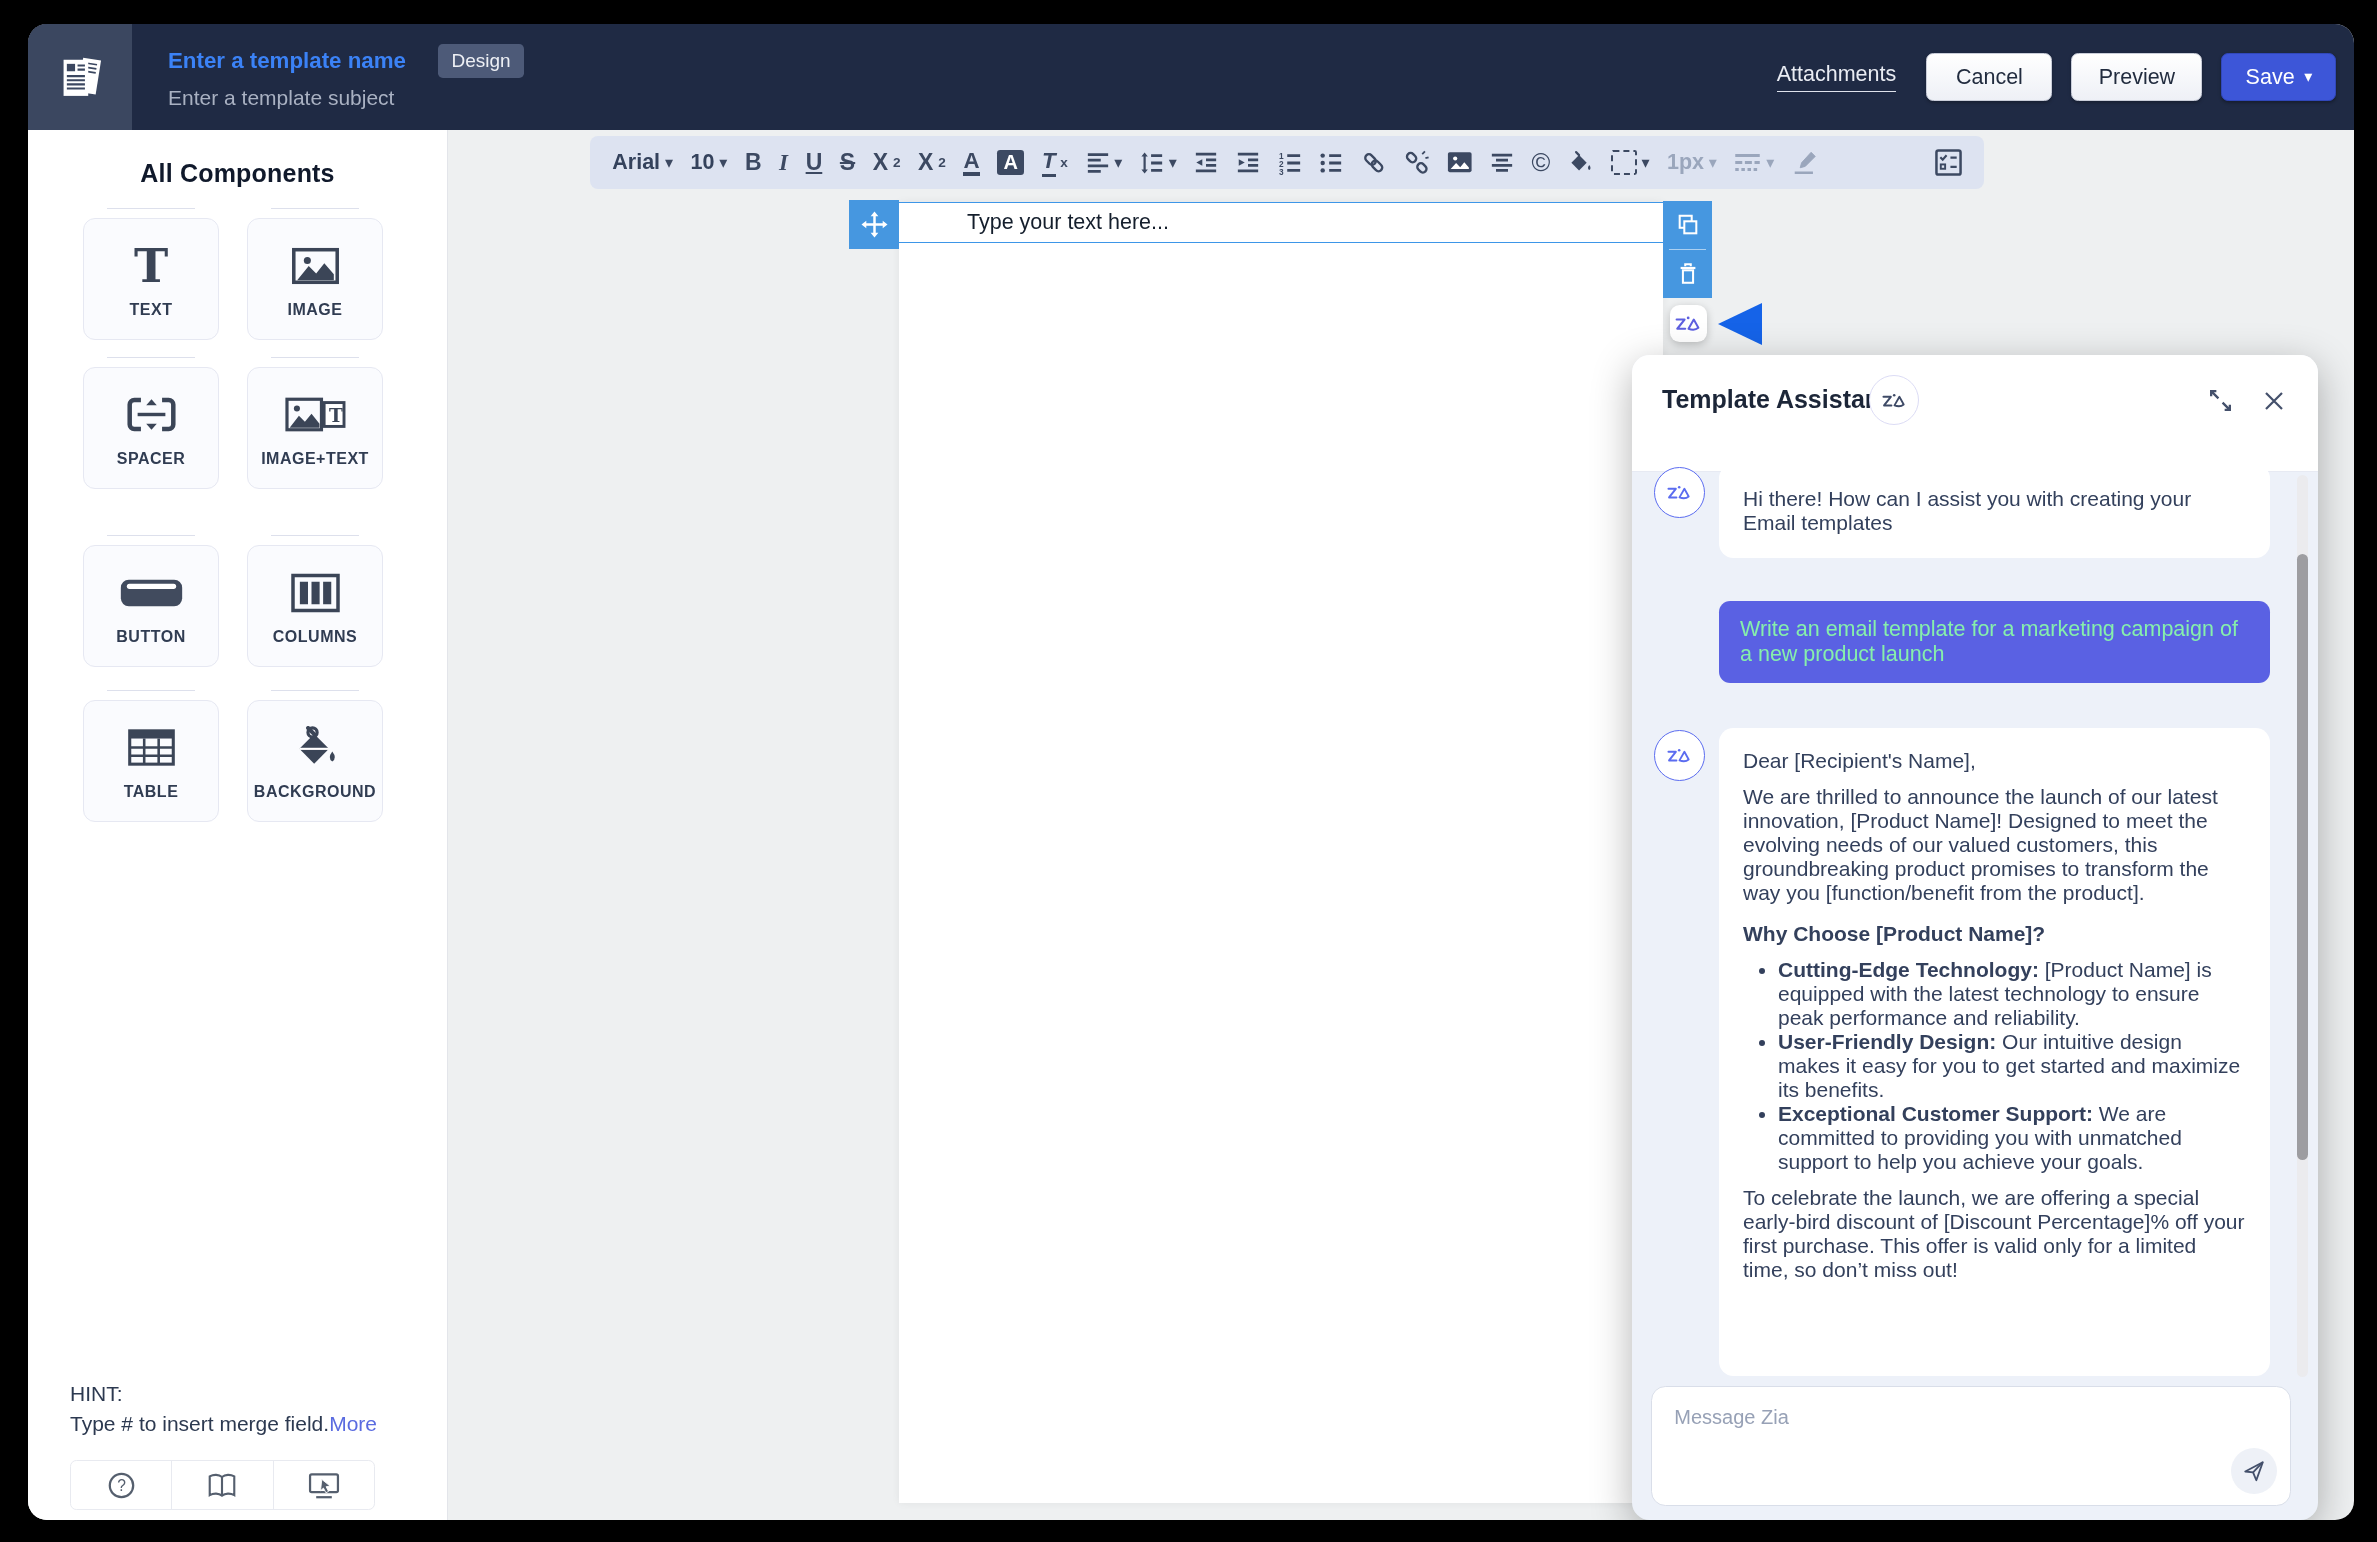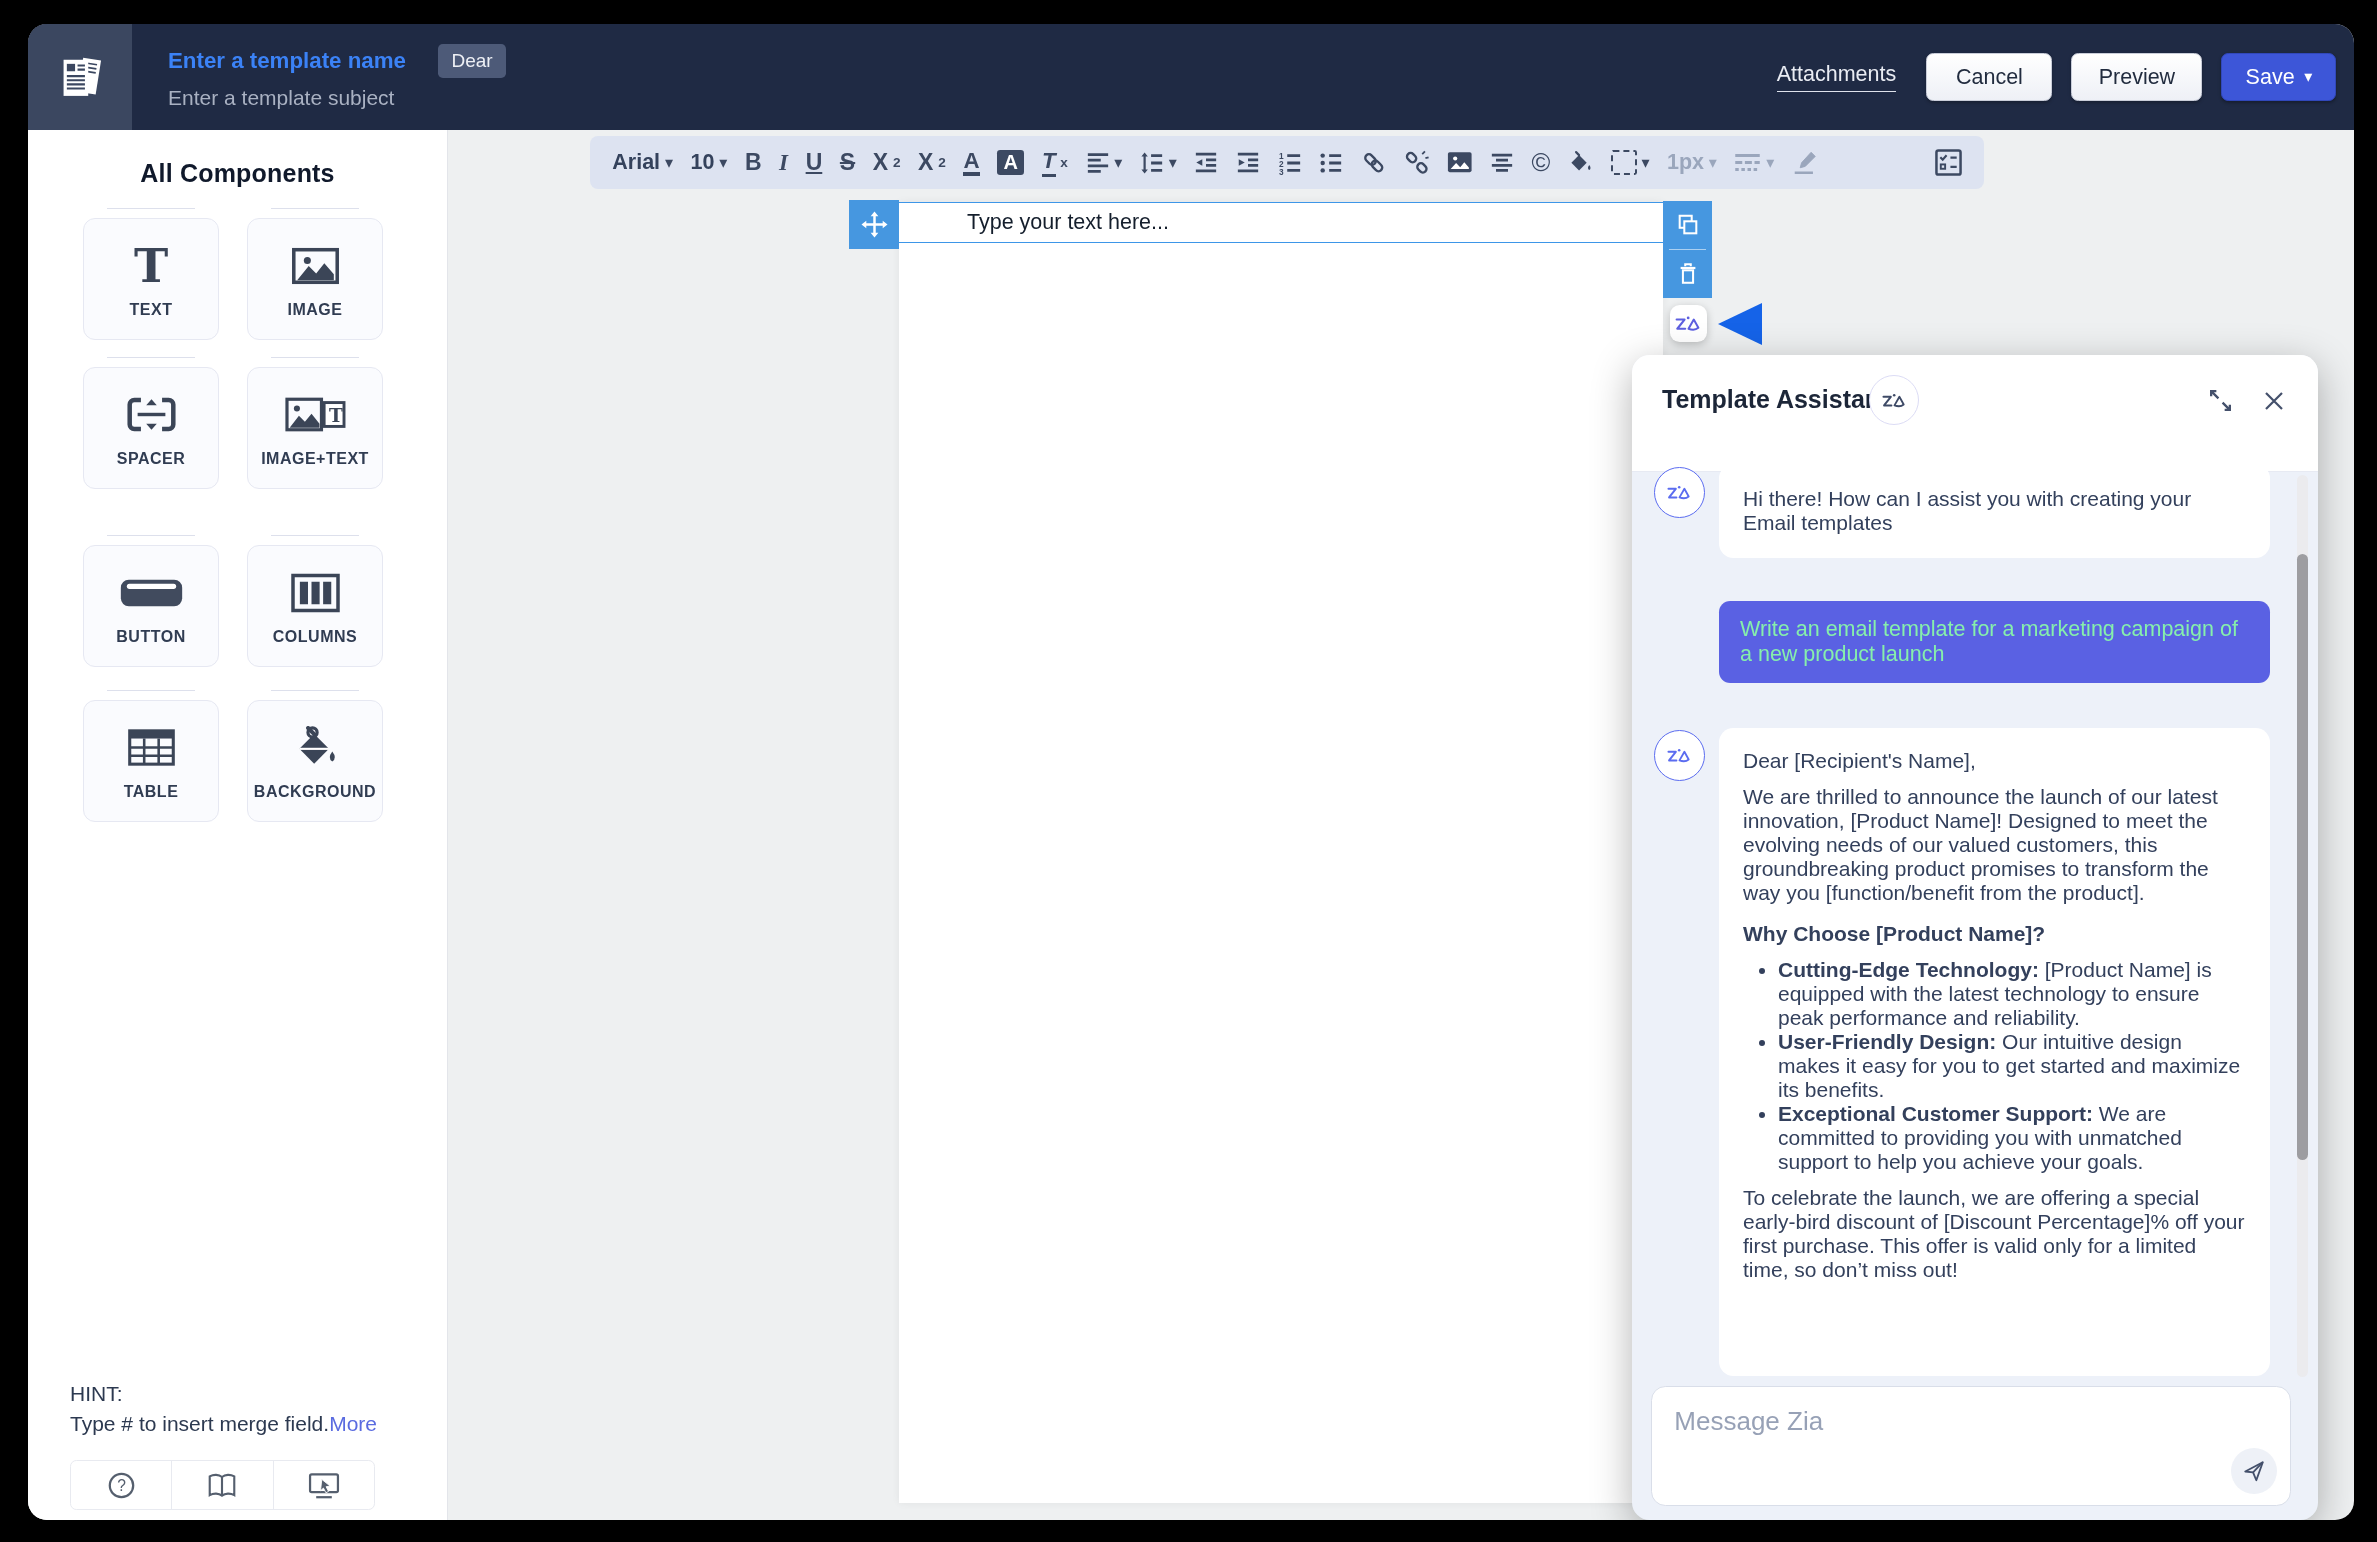--- a/index.html
+++ b/index.html
@@ -74,21 +74,21 @@
   #bubble1{top:109px;padding:23px 24px;}
   #user-bubble{position:absolute;left:87px;top:246px;width:551px;background:#5a61e3;border-radius:11.2px;box-sizing:border-box;padding:16px 21px;color:#86efac;font-size:21.5px;line-height:25px;}
   #bubble2{top:373px;height:648px;padding:21px 24px;overflow:hidden;}
   #bubble2 p{margin:0 0 12px 0;}
   #bubble2 p.bold{font-weight:bold;margin-top:17px;}
   #bubble2 ul{margin:0 0 12px 0;padding-left:35px;}
   #bubble2 li{margin:0;}
   #scroll-track{position:absolute;left:665px;top:120px;width:11.2px;height:902px;background:#ebebee;border-radius:5.6px;}
   #scroll-thumb{position:absolute;left:0px;top:79px;width:11.2px;height:606px;background:#9d9da1;border-radius:5.6px;cursor:grab;}
   #chat-input{position:absolute;left:19px;top:1031px;width:640px;height:120px;background:#fff;border:1.2px solid #d9dee9;border-radius:14.4px;box-sizing:border-box;}
-  #chat-input textarea{position:absolute;left:0;top:0;width:100%;height:100%;border:none;outline:none;resize:none;background:transparent;font-family:"Liberation Sans",sans-serif;font-size:26px;color:#14532d;padding:19px 22.3px;box-sizing:border-box;}
+  #chat-input textarea{position:absolute;left:0;top:0;width:100%;height:100%;border:none;outline:none;resize:none;background:transparent;font-family:"Liberation Sans",sans-serif;font-size:20px;color:#14532d;padding:19px 22.3px;box-sizing:border-box;}
   #chat-input textarea::placeholder{color:#97a1b6;}
   #send-btn{position:absolute;right:12.8px;bottom:11.2px;width:46px;height:46px;border-radius:50%;background:#eef1f7;display:flex;align-items:center;justify-content:center;cursor:pointer;color:#44506b;}
   svg{display:block;}
 </style>
 </head>
 <body>
 
 <div id="stage">
 <div id="window">
 
@@ -102,21 +102,21 @@
               </g>
           <rect x="8" y="7" width="30" height="44" fill="#fff"></rect>
           <rect x="12" y="12" width="10" height="9" fill="#3b4760"></rect>
           <path d="M25 14h9M25 19h9M12 27h22M12 32h22M12 37h22M12 42h22" stroke="#3b4760" stroke-width="2.6"></path>
         </svg>
       </span>
     </div>
     <div id="title-wrap">
       <div class="name-row">
         <span class="tpl-name">Enter a template name</span>
-        <span class="badge">Dear</span>
+        <span class="badge">Design</span>
       </div>
       <span class="tpl-subject">Enter a template subject</span>
     </div>
     <div id="header-right">
       <span class="link-attach">Attachments</span>
       <div class="btn btn-light btn-cancel">
             <span>Cancel</span>
           </div>
       <div class="btn btn-light btn-preview">
             <span>Preview</span>

